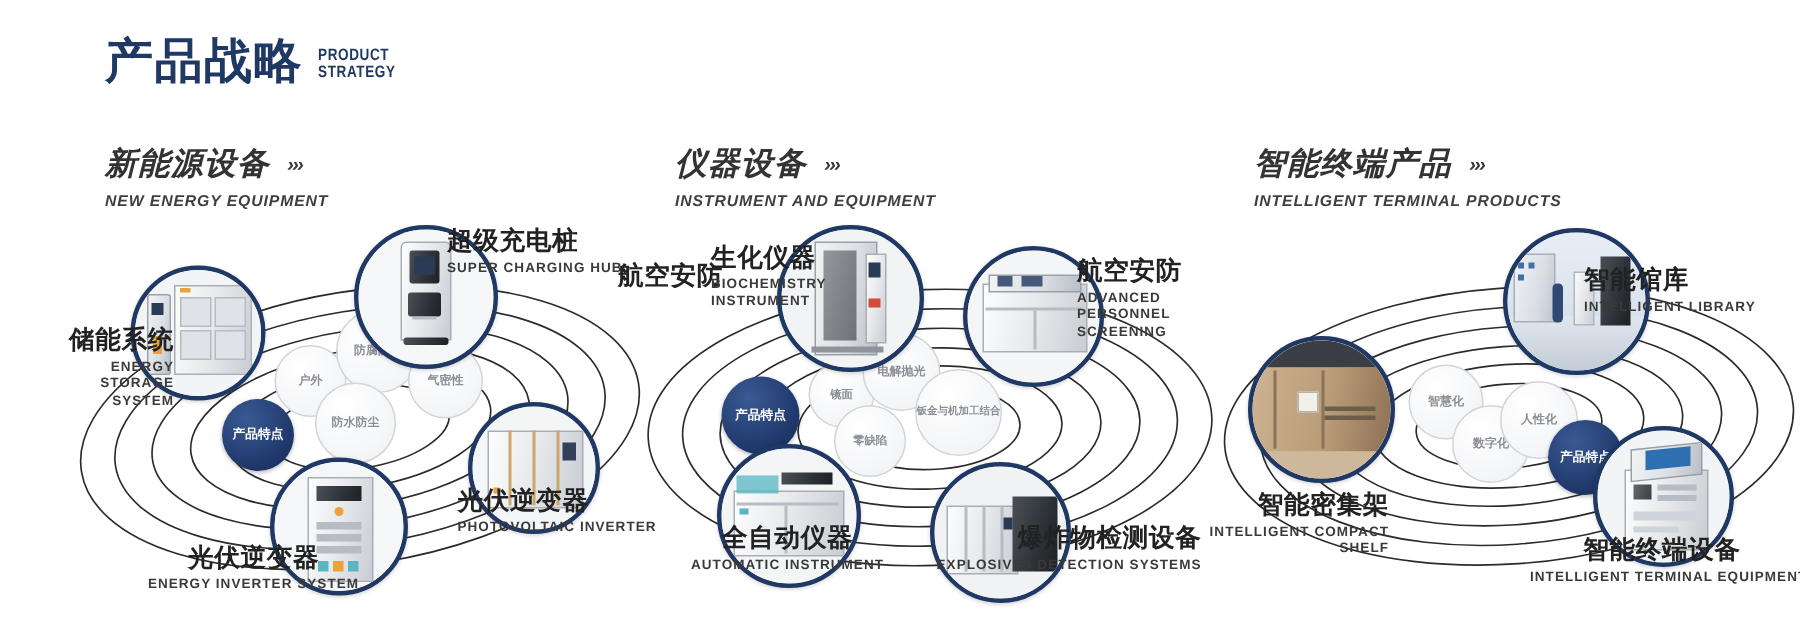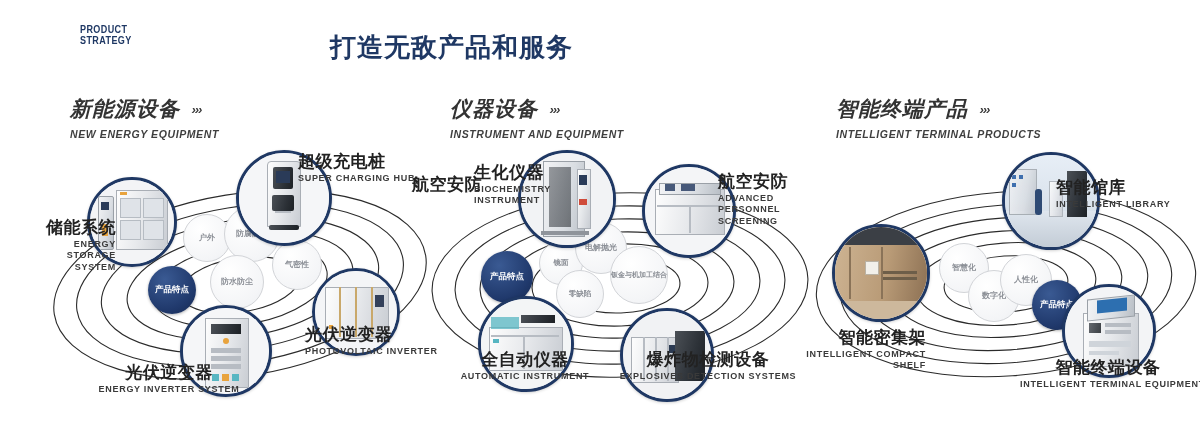--- a/index.html
+++ b/index.html
@@ -100,26 +100,26 @@
   .teal{position:absolute;background:#57b6c2;}
   .wood{position:absolute;background:linear-gradient(100deg,#cdb392 0%,#b99b77 55%,#8d7154 100%);}
   .floor{position:absolute;background:linear-gradient(180deg,#dfe6ee 0%,#c3ccd6 100%);}
 </style>
 </head>
 <body>
 
 <div class="page">
 
   <div class="header">
+    <div class="title-cn">产品战略</div>
     <div class="title-en">
       <div>PRODUCT</div>
       <div>STRATEGY</div>
     </div>
   </div>
-  <div class="title-sub">打造无敌产品和服务</div>
 
   <div class="sec-head" style="left:70px;top:95px;">
     <span class="cn">新能源设备</span>
     <span class="arrows">›››</span>
     <div class="en">NEW ENERGY EQUIPMENT</div>
   </div>
 
   <div class="sec-head" style="left:836px;top:95px;">
     <span class="cn">智能终端产品</span>
     <span class="arrows">›››</span>
@@ -137,30 +137,30 @@
       <g transform="rotate(-9 200 125)">
         <ellipse cx="200" cy="125" rx="60" ry="27"></ellipse>
         <ellipse cx="200" cy="125" rx="88" ry="40"></ellipse>
         <ellipse cx="200" cy="125" rx="114" ry="52"></ellipse>
         <ellipse cx="200" cy="125" rx="140" ry="65"></ellipse>
         <ellipse cx="200" cy="125" rx="165" ry="78"></ellipse>
         <ellipse cx="200" cy="125" rx="188" ry="91"></ellipse>
       </g>
     </svg>
 
-    <div class="bub" style="left:143px;top:54px;width:46px;height:46px;font-size:8px;">
+    <div class="bub" style="left:143px;top:70px;width:46px;height:46px;font-size:8px;">
         <span>户外</span>
       </div>
     <div class="bub" style="left:184px;top:46px;width:54px;height:54px;font-size:8px;">
         <span>防腐防锈</span>
       </div>
     <div class="bub" style="left:170px;top:95px;width:52px;height:52px;font-size:8px;">
         <span>防水防尘</span>
       </div>
-    <div class="bub" style="left:232px;top:80px;width:48px;height:48px;font-size:8px;">
+    <div class="bub" style="left:232px;top:69px;width:48px;height:48px;font-size:8px;">
         <span>气密性</span>
       </div>
     <div class="bub primary" style="left:108px;top:106px;width:48px;height:48px;font-size:8.5px;">
         <span>产品特点</span>
       </div>
 
     <div class="node" style="left:47px;top:17px;width:84px;height:84px;">
       <div class="ph" style="background:#f3f4f6;">
         <div class="cab2" style="left:8px;top:16px;width:14px;height:52px;border-radius:2px;"></div>
         <div class="scr" style="left:11px;top:22px;width:8px;height:8px;"></div>
@@ -309,21 +309,21 @@
     <div class="en wrap" style="width:76px;">BIOCHEMISTRY INSTRUMENT</div>
   </div>
   <div class="lab l" style="left:718px;top:172px;">
     <div class="cn">航空安防</div>
     <div class="en wrap" style="width:96px;">ADVANCED PERSONNEL SCREENING</div>
   </div>
   <div class="lab c" style="left:435px;top:350px;width:180px;">
     <div class="cn">全自动仪器</div>
     <div class="en">AUTOMATIC INSTRUMENT</div>
   </div>
-  <div class="lab c" style="left:615px;top:350px;width:186px;">
+  <div class="lab c" style="left:615px;top:350px;width:186px;text-align:right;">
     <div class="cn">爆炸物检测设备</div>
     <div class="en">EXPLOSIVES DETECTION SYSTEMS</div>
   </div>
 
   <div class="diagram" style="left:810px;top:162px;width:400px;height:240px;">
     <svg class="rings" width="400" height="240" viewBox="0 0 400 240">
       <g transform="rotate(-4 196 122)">
         <ellipse cx="196" cy="122" rx="62" ry="28"></ellipse>
         <ellipse cx="196" cy="122" rx="90" ry="41"></ellipse>
         <ellipse cx="196" cy="122" rx="116" ry="53"></ellipse>

